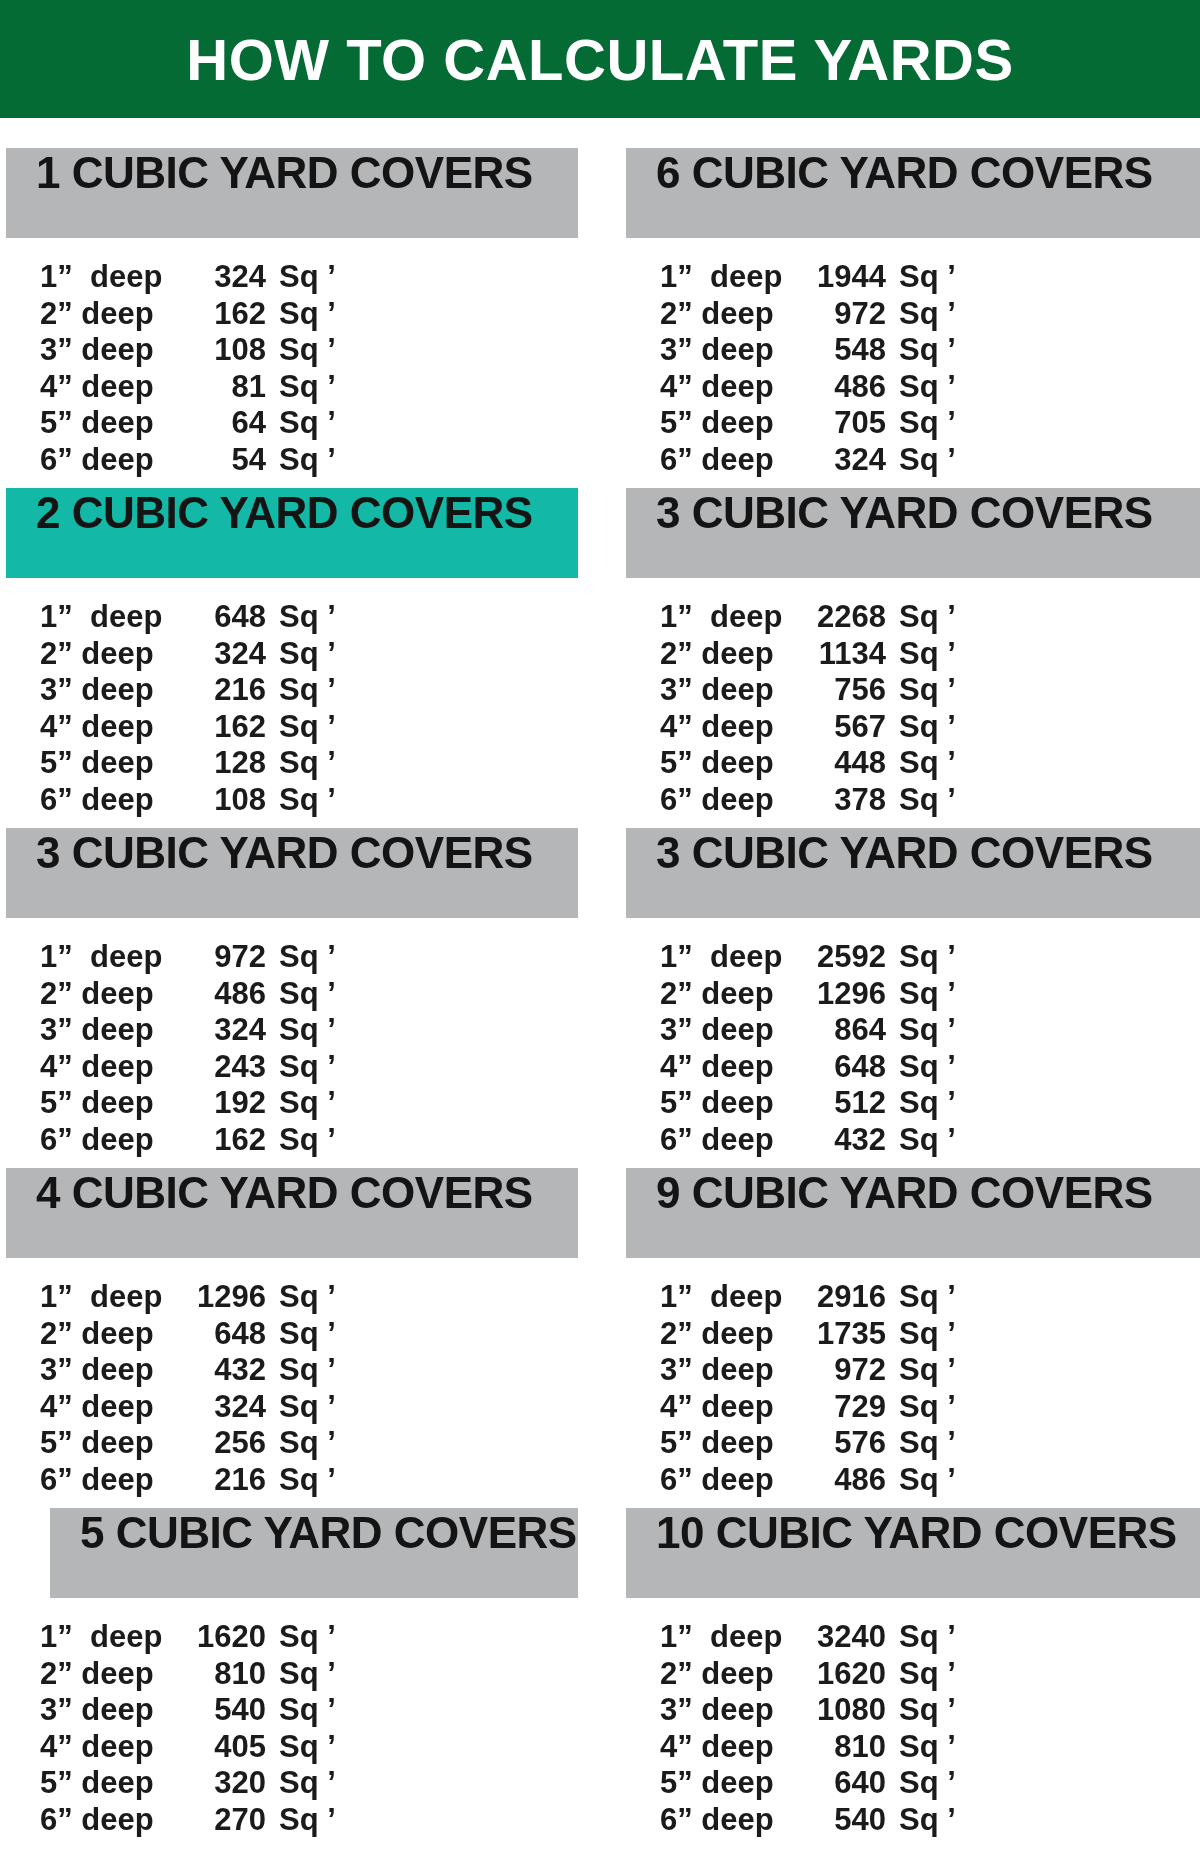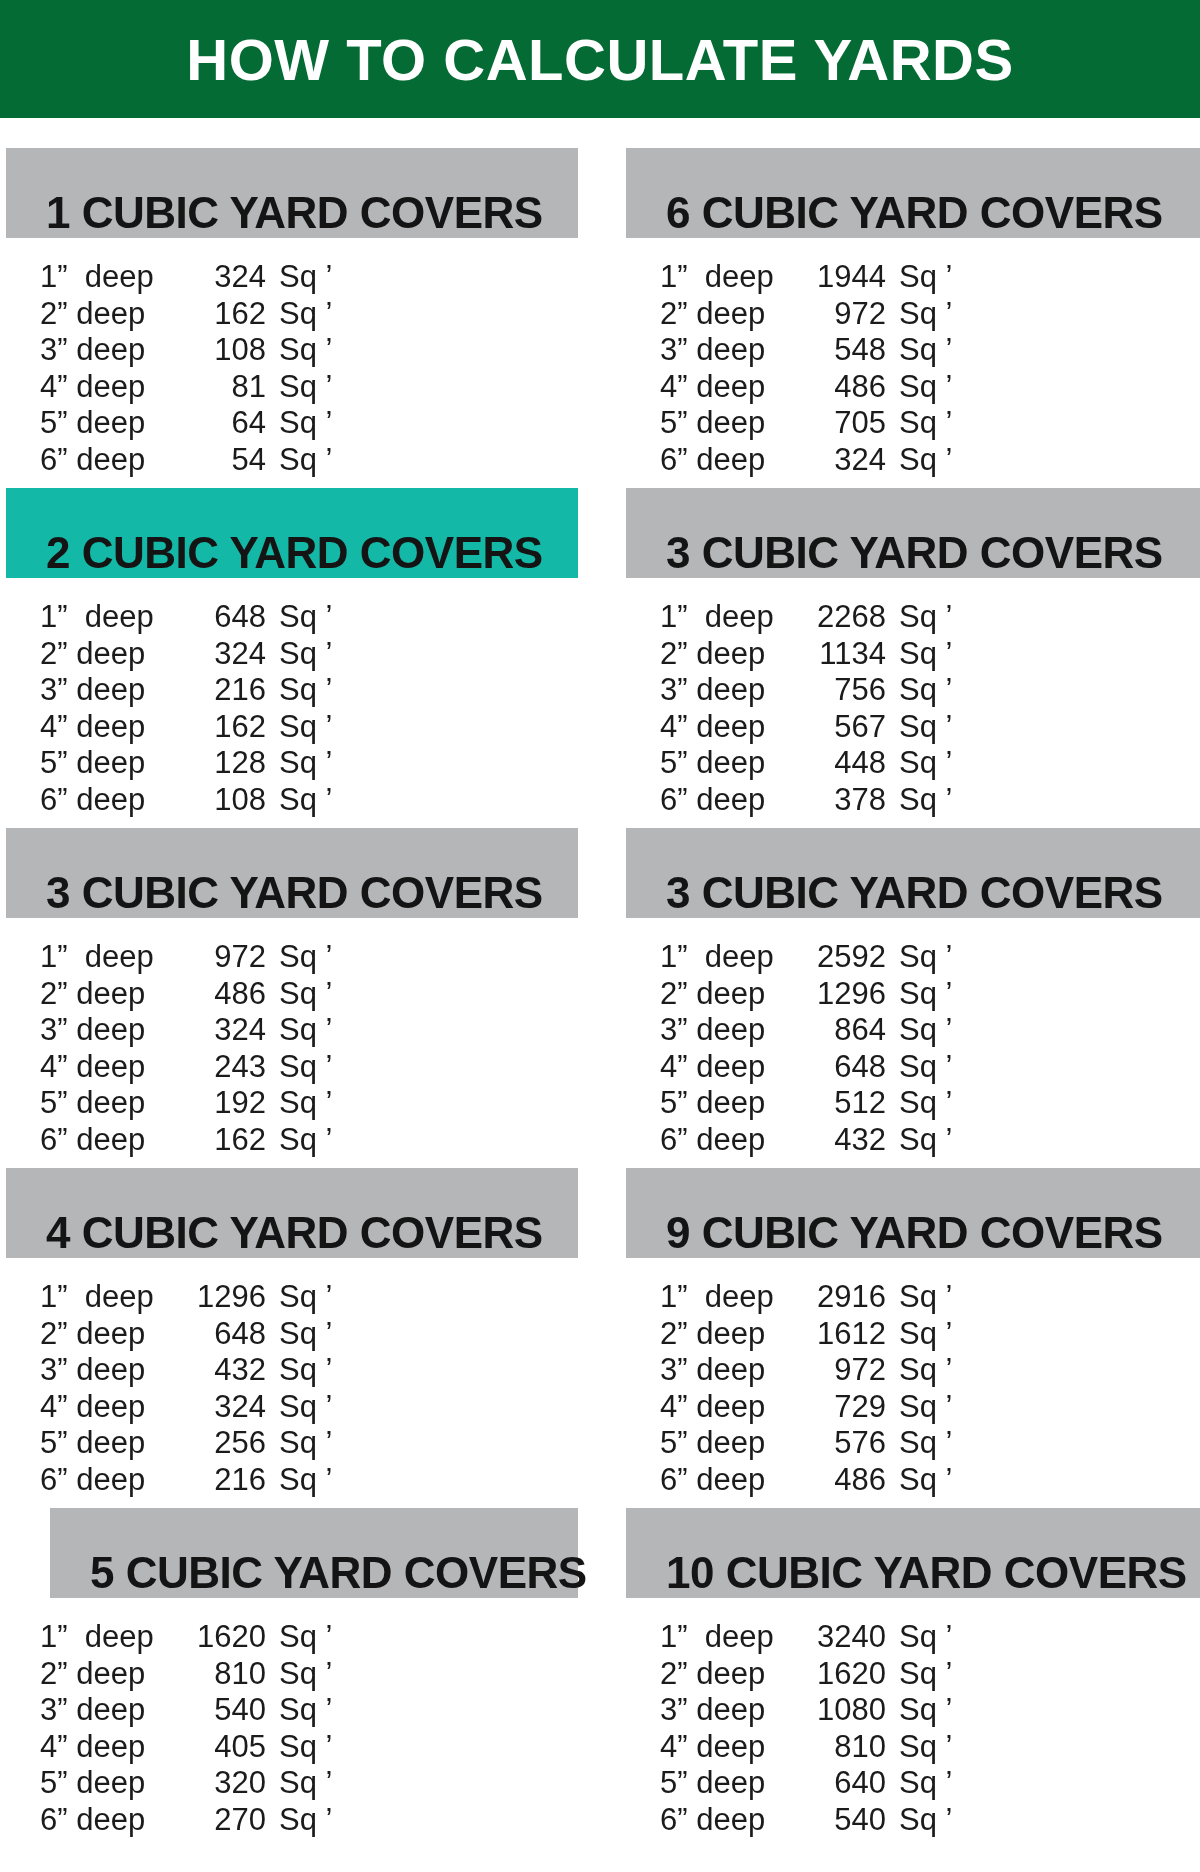--- a/index.html
+++ b/index.html
@@ -31,39 +31,39 @@
     grid-template-columns: 572px 574px;
     column-gap: 48px;
     padding-left: 6px;
     padding-top: 30px;
   }
   .col { display: block; }
   .section { height: 340px; }
   .bar {
     height: 90px;
     display: flex;
-    align-items: flex-end;
-    padding-left: 40px;
+    align-items: flex-start;
+    padding-left: 30px;
     box-sizing: border-box;
   }
   .bar-title {
     margin: 0;
     font-size: 44px;
     font-weight: 700;
     letter-spacing: -0.5px;
     color: #141414;
     white-space: nowrap;
   }
   .rows { padding-top: 21px; padding-left: 34px; }
   .row {
     display: flex;
     align-items: center;
     height: 36.5px;
     font-size: 31px;
-    font-weight: 400;
+    font-weight: 700;
     color: #1b1b1b;
   }
   .depth { width: 134px; white-space: pre; }
   .value { width: 92px; text-align: right; white-space: pre; }
   .unit  { margin-left: 13px; white-space: pre; }
 </style>
 </head>
 <body>
 
 <div class="page">
@@ -423,21 +423,21 @@
     </div>
     <div class="rows">
   <div class="row">
     <span class="depth">1”  deep</span>
     <span class="value">2916</span>
     <span class="unit">Sq ’</span>
   </div>
 
   <div class="row">
     <span class="depth">2” deep</span>
-    <span class="value">1612</span>
+    <span class="value">1735</span>
     <span class="unit">Sq ’</span>
   </div>
 
   <div class="row">
     <span class="depth">3” deep</span>
     <span class="value">972</span>
     <span class="unit">Sq ’</span>
   </div>
 
   <div class="row">

